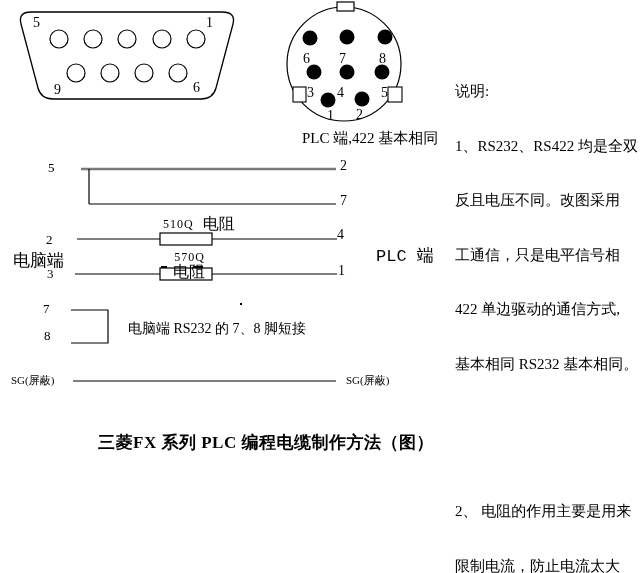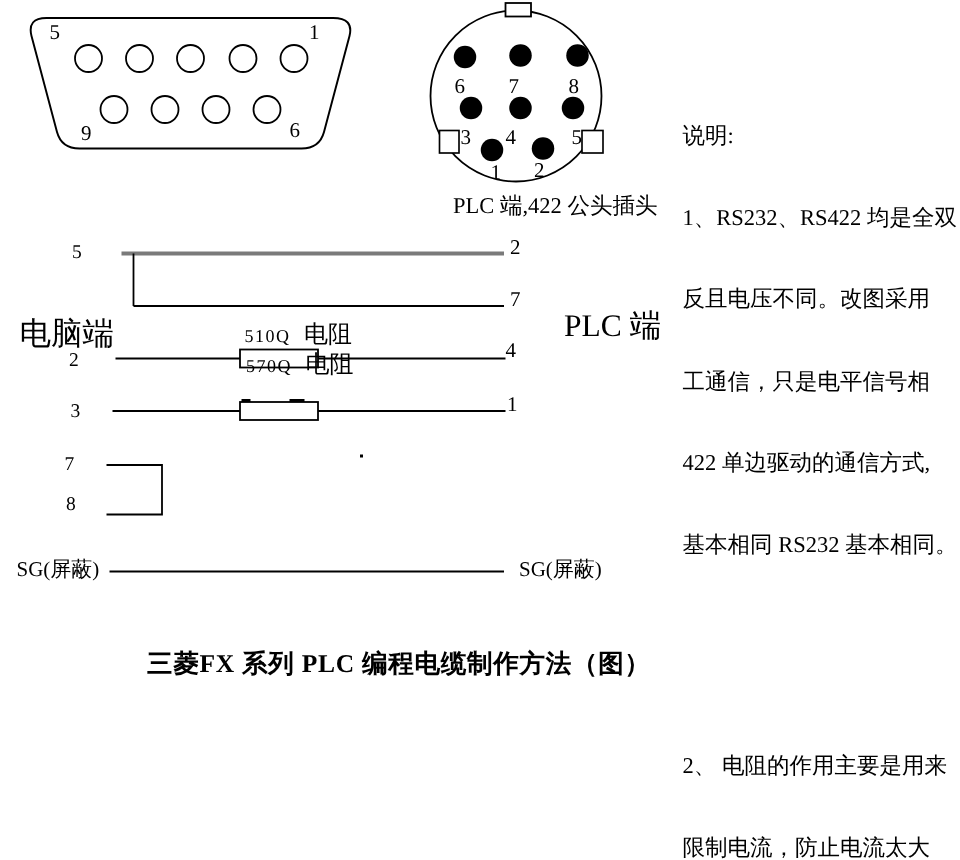--- a/index.html
+++ b/index.html
@@ -5,30 +5,30 @@
   html,body{margin:0;padding:0;background:#ffffff;}
   .canvas{
     position:relative;width:640px;height:573px;background:#ffffff;
     font-family:"Liberation Sans","DejaVu Sans",sans-serif;color:#000;
     overflow:hidden;
   }
   .abs{position:absolute;white-space:pre;}
   .pin{font-family:"Liberation Serif","DejaVu Serif",serif;font-size:14px;line-height:14px;}
   .pin-sm{font-family:"Liberation Serif","DejaVu Serif",serif;font-size:13px;line-height:13px;}
   .cap{font-size:15px;line-height:16px;font-family:"Liberation Serif","DejaVu Serif",serif;}
-  .lbl{font-size:21px;line-height:16px;font-family:Liberation Serif, serif;}
+  .lbl{font-size:17px;line-height:16px;font-family:Liberation Mono, monospace;margin-top:40px;}
   .note-line{font-size:15px;line-height:18.5px;white-space:pre;
     font-family:"Liberation Serif","DejaVu Serif",serif;}
   .para{margin:0 0 0 0;}
   .para2{margin-top:21px;}
   .r-label{display:flex;align-items:flex-end;font-family:"Liberation Serif","DejaVu Serif",serif;}
   .r-val{font-size:12px;line-height:14px;letter-spacing:1px;}
   .r-name{font-size:16px;line-height:15px;margin-left:9px;}
   .short-note{font-size:14px;line-height:15px;font-family:"Liberation Serif","DejaVu Serif",serif;}
-  .sg{font-size:14px;line-height:15px;font-family:"Liberation Serif","DejaVu Serif",serif;}
+  .sg{font-size:11px;line-height:15px;font-family:"Liberation Serif","DejaVu Serif",serif;}
   .title{font-size:17px;line-height:19px;font-weight:bold;letter-spacing:0.5px;
     font-family:"Liberation Serif","DejaVu Serif",serif;}
   svg.art{position:absolute;left:0;top:0;}
 </style>
 </head>
 <body>
 
 <div class="canvas">
 
   <svg class="art" width="640" height="573" viewBox="0 0 640 573">
@@ -87,43 +87,44 @@
   <div class="abs pin" style="left:193px;top:81px;">6</div>
 
   <div class="abs pin" style="left:303px;top:52px;">6</div>
   <div class="abs pin" style="left:339px;top:52px;">7</div>
   <div class="abs pin" style="left:379px;top:52px;">8</div>
   <div class="abs pin" style="left:307px;top:86px;">3</div>
   <div class="abs pin" style="left:337px;top:86px;">4</div>
   <div class="abs pin" style="left:381px;top:86px;">5</div>
   <div class="abs pin" style="left:327px;top:109px;">1</div>
   <div class="abs pin" style="left:356px;top:108px;">2</div>
-  <div class="abs cap" style="left:302px;top:130px;">PLC 端,422 公头插头</div>
+  <div class="abs cap" style="left:302px;top:130px;">PLC 端,422 基本相同</div>
 
   <div class="abs pin-sm" style="left:48px;top:161px;">5</div>
   <div class="abs pin" style="left:340px;top:159px;">2</div>
   <div class="abs pin" style="left:340px;top:194px;">7</div>
   <div class="abs lbl" style="left:13px;top:214px;">电脑端</div>
   <div class="abs lbl" style="left:376px;top:209px;">PLC 端</div>
   <div class="abs pin-sm" style="left:46px;top:233px;">2</div>
   <div class="abs pin" style="left:337px;top:228px;">4</div>
   <div class="abs pin-sm" style="left:47px;top:267px;">3</div>
   <div class="abs pin" style="left:338px;top:264px;">1</div>
 
   <div class="abs r-label" style="left:163px;top:216px;">
     <span class="r-val">510Q</span>
     <span class="r-name">电阻</span>
   </div>
-  <div class="abs r-label" style="left:164px;top:236px;">
+  <div class="abs r-label" style="left:164px;top:250px;flex-direction:column;">
     <span class="r-val">570Q</span>
     <span class="r-name">电阻</span>
   </div>
 
   <div class="abs pin-sm" style="left:43px;top:302px;">7</div>
   <div class="abs pin-sm" style="left:44px;top:329px;">8</div>
+  <div class="abs short-note" style="left:128px;top:321px;">电脑端 RS232 的 7、8 脚短接</div>
 
   <div class="abs sg" style="left:11px;top:373px;">SG(屏蔽)</div>
   <div class="abs sg" style="left:346px;top:373px;">SG(屏蔽)</div>
 
   <div class="abs" style="left:455px;top:10px;width:184px;">
     <div class="para">
       <div class="note-line">说明:</div>
       <div class="note-line">1、RS232、RS422 均是全双</div>
       <div class="note-line">反且电压不同。改图采用</div>
       <div class="note-line">工通信，只是电平信号相</div>

